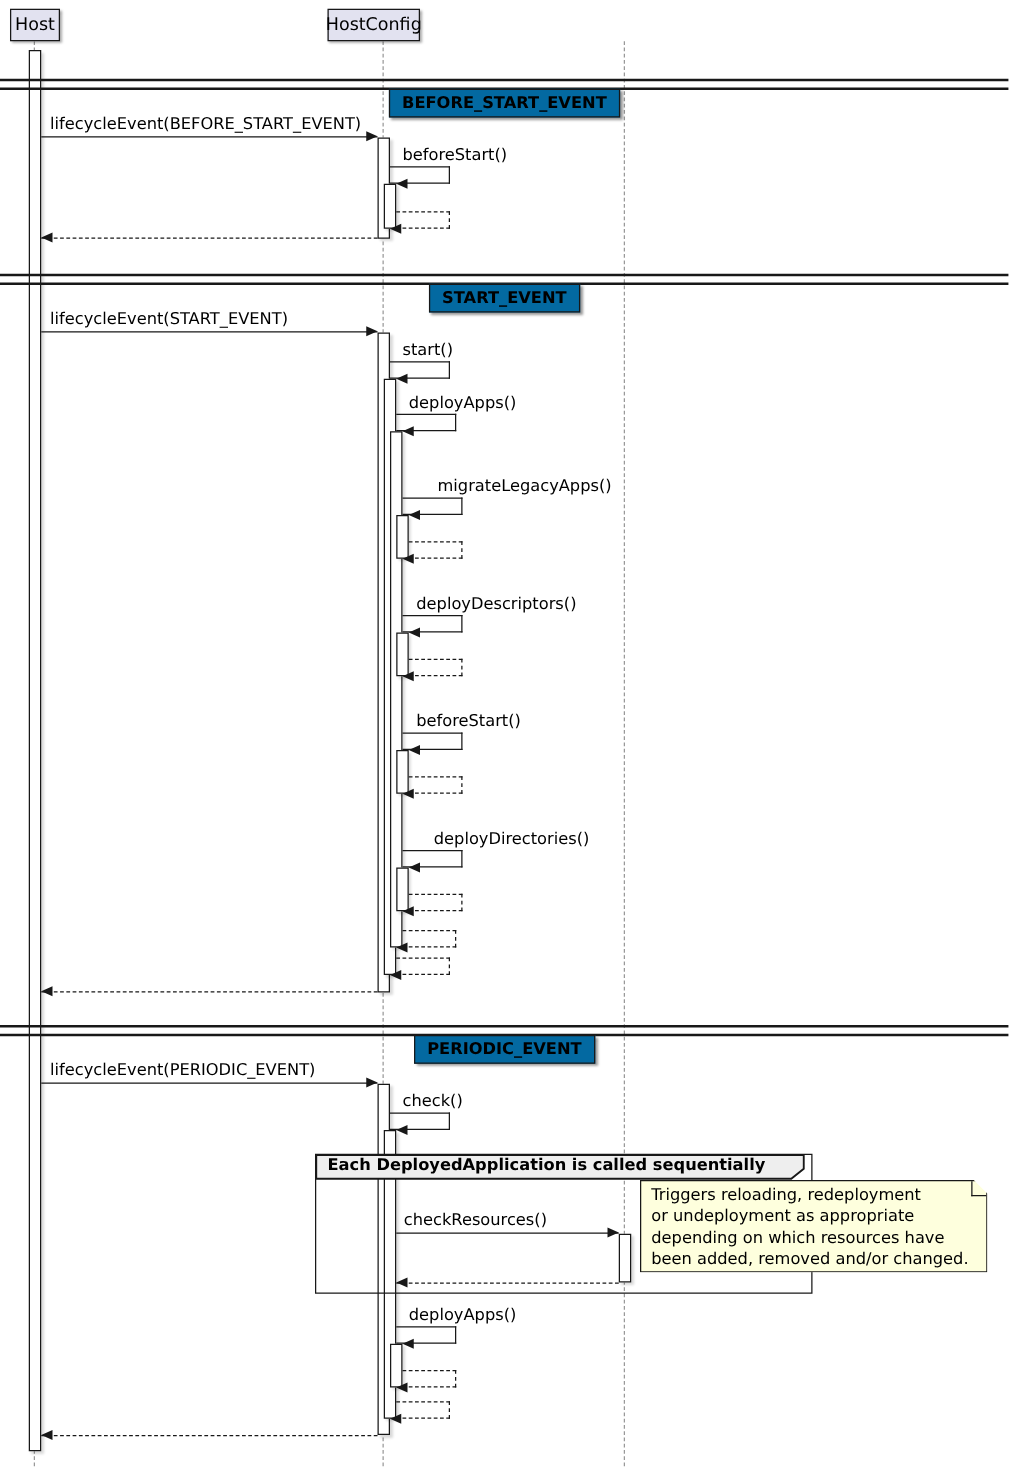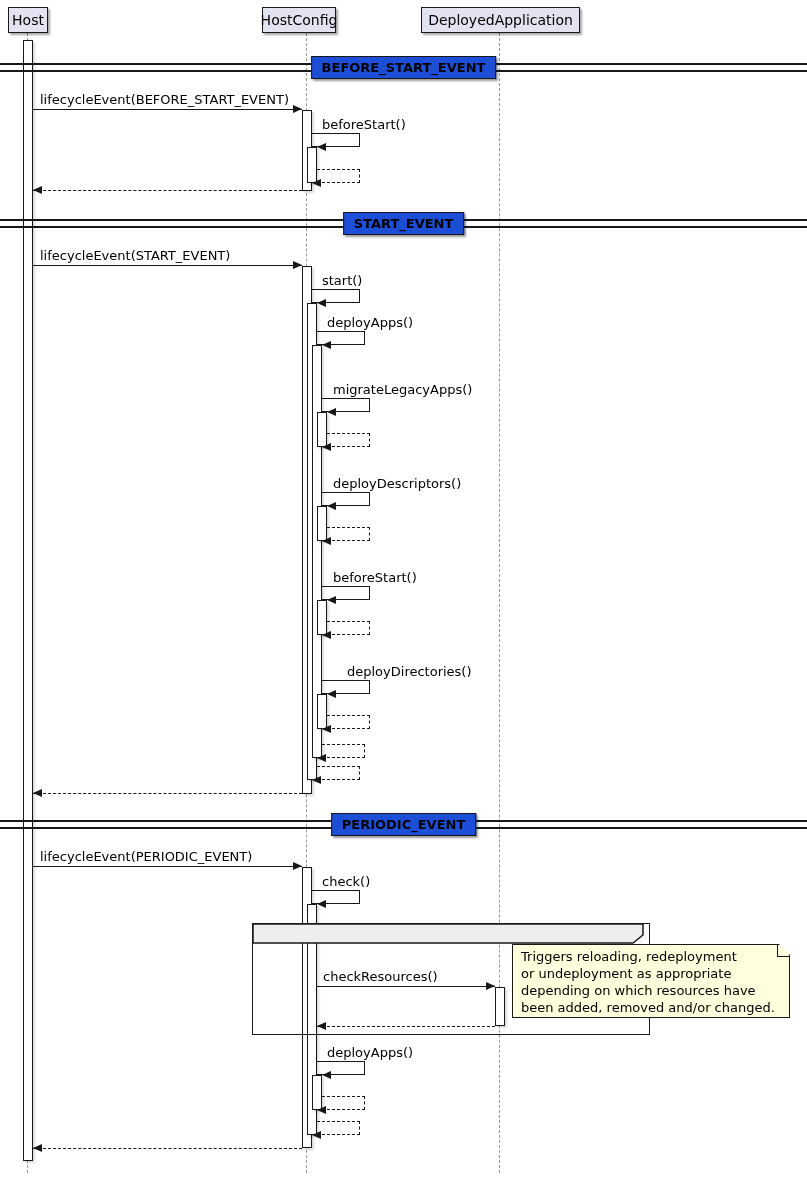--- a/index.html
+++ b/index.html
@@ -9,23 +9,23 @@
   .lifeline { position:absolute; top:33px; height:1140px; width:0; border-left:1px dashed #999; z-index:0; }
 
   .participant { position:absolute; top:7px; height:26px; background:#E2E2F0; border:1px solid #181818;
     display:flex; align-items:center; justify-content:center; font-size:14px; z-index:2;
     box-shadow:1.5px 1.5px 2px rgba(0,0,0,.35); }
 
   .activation { position:absolute; width:10px; background:#ffffff; border:1px solid #181818; z-index:2;
     box-shadow:2px 2px 2px rgba(0,0,0,.15); }
 
   .divider-line { position:absolute; left:0; width:807px; height:2px; background:#181818; z-index:3; }
-  .divider-label { position:absolute; left:50%; transform:translateX(-50%); background:#1d4ed8;
+  .divider-label { position:absolute; left:50%; transform:translateX(-50%); background:#0369a1;
     border:1px solid #181818; font-weight:bold; font-size:13px; padding:3px 10px; z-index:4;
-    white-space:nowrap; box-shadow:2px 2px 2px rgba(0,0,0,.4); }
+    white-space:nowrap; box-shadow:2px 2px 2px rgba(0,0,0,.4);margin-top:15px; }
 
   .msg-label { position:absolute; font-size:13px; white-space:nowrap; z-index:4; }
 
   .line { position:absolute; height:0; z-index:3; }
   .line.solid  { border-top:1px solid #181818; }
   .line.dashed { border-top:1px dashed #181818; }
 
   .self { position:absolute; z-index:3;
     border-top:1px solid #181818; border-right:1px solid #181818; border-bottom:1px solid #181818; }
   .self.dashed { border-top-style:dashed; border-right-style:dashed; border-bottom-style:dashed; }
@@ -50,21 +50,20 @@
 <body>
 
 <div class="canvas">
 
   <div class="lifeline" style="left:27px"></div>
   <div class="lifeline" style="left:306px"></div>
   <div class="lifeline" style="left:499px"></div>
 
   <div class="participant" style="left:8px;width:40px">Host</div>
   <div class="participant" style="left:262px;width:74px">HostConfig</div>
-  <div class="participant" style="left:421px;width:159px">DeployedApplication</div>
 
   <div class="activation" style="left:23px;top:40px;height:1121px"></div>
 
   <div class="divider-line" style="top:63px"></div>
   <div class="divider-line" style="top:70px"></div>
   <div class="divider-label" style="top:56px">BEFORE_START_EVENT</div>
 
   <div class="msg-label" style="left:40px;top:92px">lifecycleEvent(BEFORE_START_EVENT)</div>
   <div class="line solid" style="left:33px;top:109px;width:269px"></div>
   <div class="ah-r" style="left:293px;top:105px"></div>
@@ -92,21 +91,21 @@
   <div class="msg-label" style="left:322px;top:273px">start()</div>
   <div class="self" style="left:312px;top:289px;width:48px;height:14px"></div>
   <div class="ah-l" style="left:317px;top:299px"></div>
   <div class="activation" style="left:307px;top:303px;height:477px"></div>
 
   <div class="msg-label" style="left:327px;top:315px">deployApps()</div>
   <div class="self" style="left:317px;top:331px;width:48px;height:14px"></div>
   <div class="ah-l" style="left:322px;top:341px"></div>
   <div class="activation" style="left:312px;top:345px;height:413px"></div>
 
-  <div class="msg-label" style="left:333px;top:382px">migrateLegacyApps()</div>
+  <div class="msg-label" style="left:350px;top:382px">migrateLegacyApps()</div>
   <div class="self" style="left:322px;top:398px;width:48px;height:14px"></div>
   <div class="ah-l" style="left:327px;top:408px"></div>
   <div class="activation" style="left:317px;top:412px;height:35px"></div>
   <div class="self dashed" style="left:327px;top:433px;width:43px;height:14px"></div>
   <div class="ah-l" style="left:322px;top:443px"></div>
 
   <div class="msg-label" style="left:333px;top:476px">deployDescriptors()</div>
   <div class="self" style="left:322px;top:492px;width:48px;height:14px"></div>
   <div class="ah-l" style="left:327px;top:502px"></div>
   <div class="activation" style="left:317px;top:506px;height:35px"></div>
@@ -147,20 +146,21 @@
   <div class="msg-label" style="left:322px;top:874px">check()</div>
   <div class="self" style="left:312px;top:890px;width:48px;height:14px"></div>
   <div class="ah-l" style="left:317px;top:900px"></div>
   <div class="activation" style="left:307px;top:904px;height:231px"></div>
 
   <div class="group-frame" style="left:252px;top:923px;width:398px;height:112px"></div>
   <div class="group-header" style="left:252px;top:923px;width:392px;height:21px">
     <svg width="392" height="21" viewBox="0 0 392 21">
       <polygon points="1,1 391,1 391,12 381,20 1,20" fill="#EEEEEE" stroke="#181818" stroke-width="1.5"></polygon>
     </svg>
+    <span class="group-label">Each DeployedApplication is called sequentially</span>
   </div>
 
   <div class="msg-label" style="left:323px;top:969px">checkResources()</div>
   <div class="line solid" style="left:317px;top:986px;width:178px"></div>
   <div class="ah-r" style="left:486px;top:982px"></div>
   <div class="activation" style="left:495px;top:987px;height:39px"></div>
 
   <div class="note" style="left:512px;top:944px;width:278px;height:74px">Triggers reloading, redeployment
 or undeployment as appropriate
 depending on which resources have

